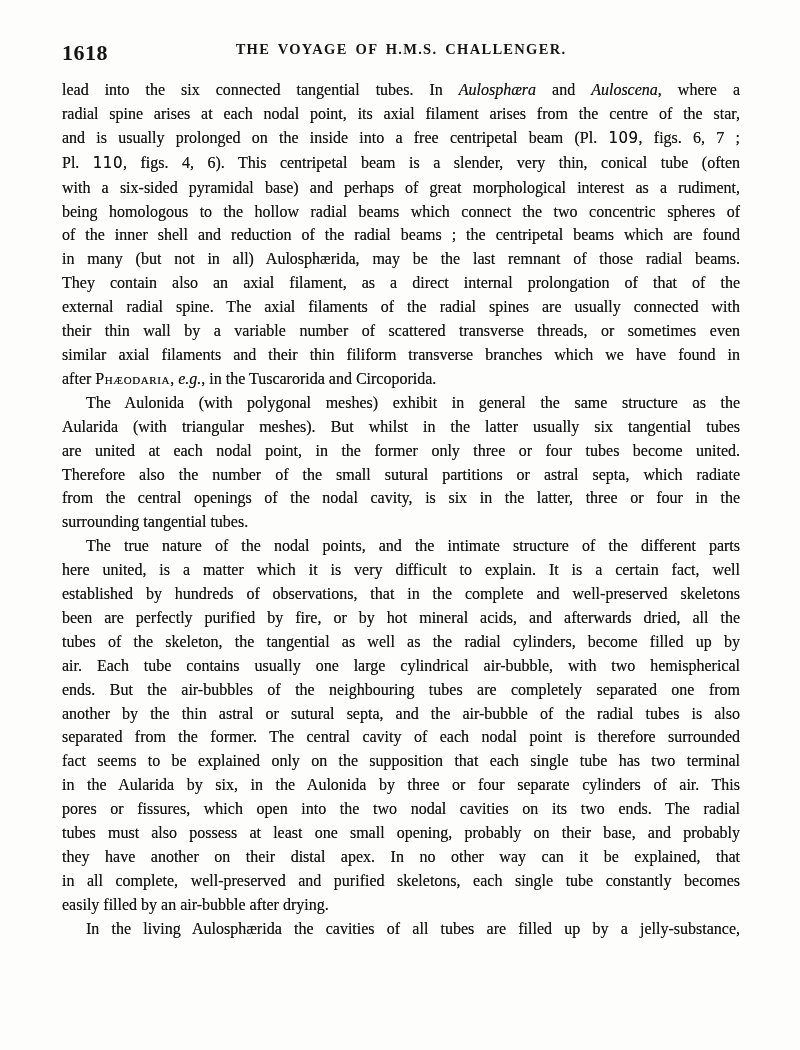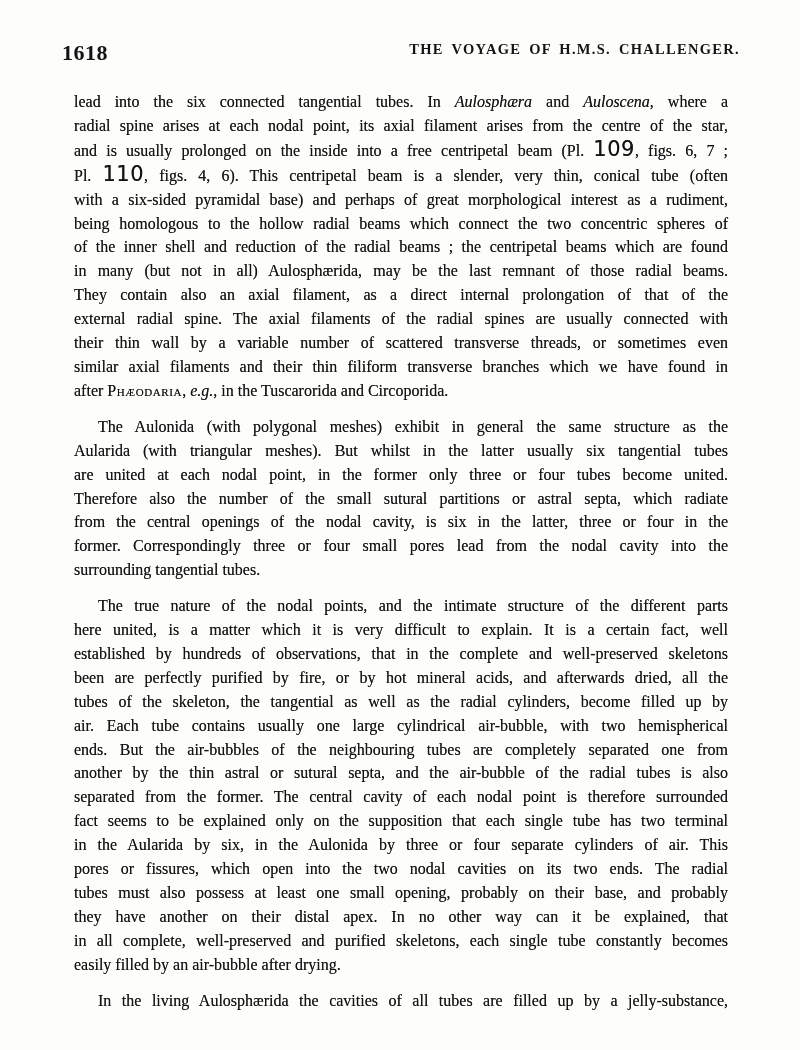--- a/index.html
+++ b/index.html
@@ -28,47 +28,47 @@
     top: 0;
     font-size: 22px;
     font-weight: bold;
     letter-spacing: 0.5px;
   }
   .running-head {
     position: absolute;
     left: 0;
     right: 0;
     top: 1px;
-    text-align: right;
+    text-align: center;
     font-size: 14.5px;
     font-weight: bold;
     letter-spacing: 1.3px;
     word-spacing: 3px;
   }
   .text-block {
     position: absolute;
     left: 0;
     top: 38px;
     width: 678px;
     font-size: 16px;
     line-height: 23.9px;
     text-shadow: 0 0 0.5px rgba(10,10,10,0.65);
   }
-  .para { margin: 12px; }
+  .para { margin: 0; }
   .line {
     text-align: justify;
     text-align-last: left;
     white-space: normal;
   }
   .line.just { text-align-last: justify; }
   .line.indent { text-indent: 24px; }
   .it { font-style: italic; }
   .sc { font-variant: small-caps; letter-spacing: 0.6px; }
   .pn {
-    font-size: 21px;
+    font-size: 15px;
     font-family: "DejaVu Sans", sans-serif;
     line-height: 23.9px;
     letter-spacing: 0.5px;
   }
 </style>
 </head>
 <body>
 
 <div class="page">
   <div class="running-header">
@@ -90,21 +90,20 @@
         <div class="line just"><span>their thin wall by a variable number of scattered transverse threads, or sometimes even</span></div>
         <div class="line just"><span>similar axial filaments and their thin filiform transverse branches which we have found in</span></div>
         <div class="line"><span>after </span><span class="sc">Phæodaria</span><span>, </span><span class="it">e.g.</span><span>, in the Tuscarorida and Circoporida.</span></div>
       </div>
       <div class="para">
         <div class="line just indent"><span>The Aulonida (with polygonal meshes) exhibit in general the same structure as the</span></div>
         <div class="line just"><span>Aularida (with triangular meshes).  But whilst in the latter usually six tangential tubes</span></div>
         <div class="line just"><span>are united at each nodal point, in the former only three or four tubes become united.</span></div>
         <div class="line just"><span>Therefore also the number of the small sutural partitions or astral septa, which radiate</span></div>
         <div class="line just"><span>from the central openings of the nodal cavity, is six in the latter, three or four in the</span></div>
-        <div class="line just"><span>former.  Correspondingly three or four small pores lead from the nodal cavity into the</span></div>
         <div class="line"><span>surrounding tangential tubes.</span></div>
       </div>
       <div class="para">
         <div class="line just indent"><span>The true nature of the nodal points, and the intimate structure of the different parts</span></div>
         <div class="line just"><span>here united, is a matter which it is very difficult to explain.  It is a certain fact, well</span></div>
         <div class="line just"><span>established by hundreds of observations, that in the complete and well-preserved skeletons</span></div>
         <div class="line just"><span>been are perfectly purified by fire, or by hot mineral acids, and afterwards dried, all the</span></div>
         <div class="line just"><span>tubes of the skeleton, the tangential as well as the radial cylinders, become filled up by</span></div>
         <div class="line just"><span>air.  Each tube contains usually one large cylindrical air-bubble, with two hemispherical</span></div>
         <div class="line just"><span>ends.  But the air-bubbles of the neighbouring tubes are completely separated one from</span></div>

